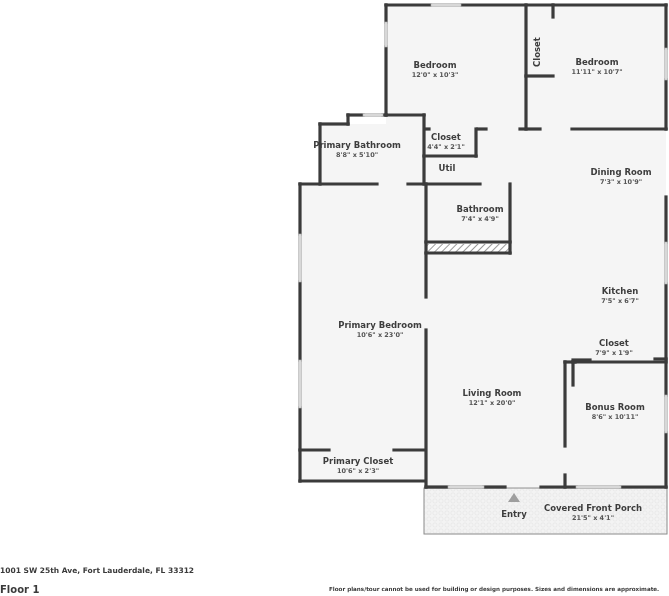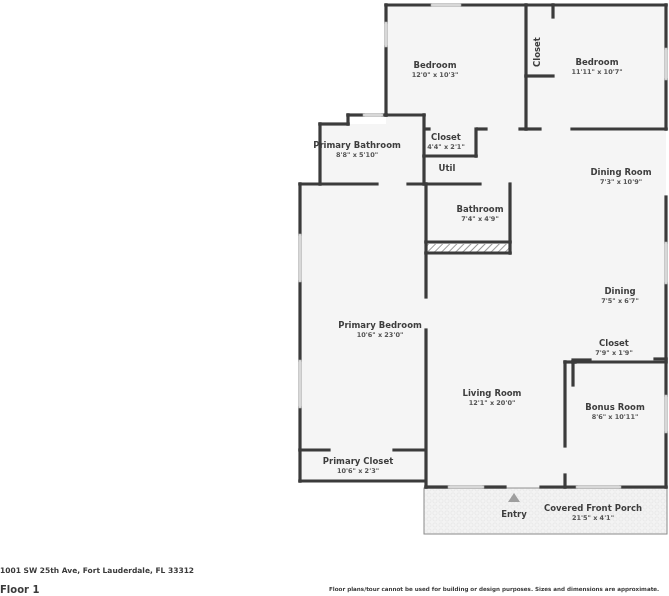--- a/index.html
+++ b/index.html
@@ -143,21 +143,21 @@
 </div>
 <div class="room-label" style="left:467px; top:204px;margin-left:13px;">
   <span class="room-name">Bathroom</span>
   <span class="room-dim">7'4" x 4'9"</span>
 </div>
 <div class="room-label" style="left:621px; top:167px;">
   <span class="room-name">Dining Room</span>
   <span class="room-dim">7'3" x 10'9"</span>
 </div>
 <div class="room-label" style="left:620px; top:286px;">
-  <span class="room-name">Dining</span>
+  <span class="room-name">Kitchen</span>
   <span class="room-dim">7'5" x 6'7"</span>
 </div>
 <div class="room-label" style="left:362px; top:320px;margin-left:18px;">
   <span class="room-name">Primary Bedroom</span>
   <span class="room-dim">10'6" x 23'0"</span>
 </div>
 <div class="room-label" style="left:614px; top:338px;">
   <span class="room-name">Closet</span>
   <span class="room-dim">7'9" x 1'9"</span>
 </div>

